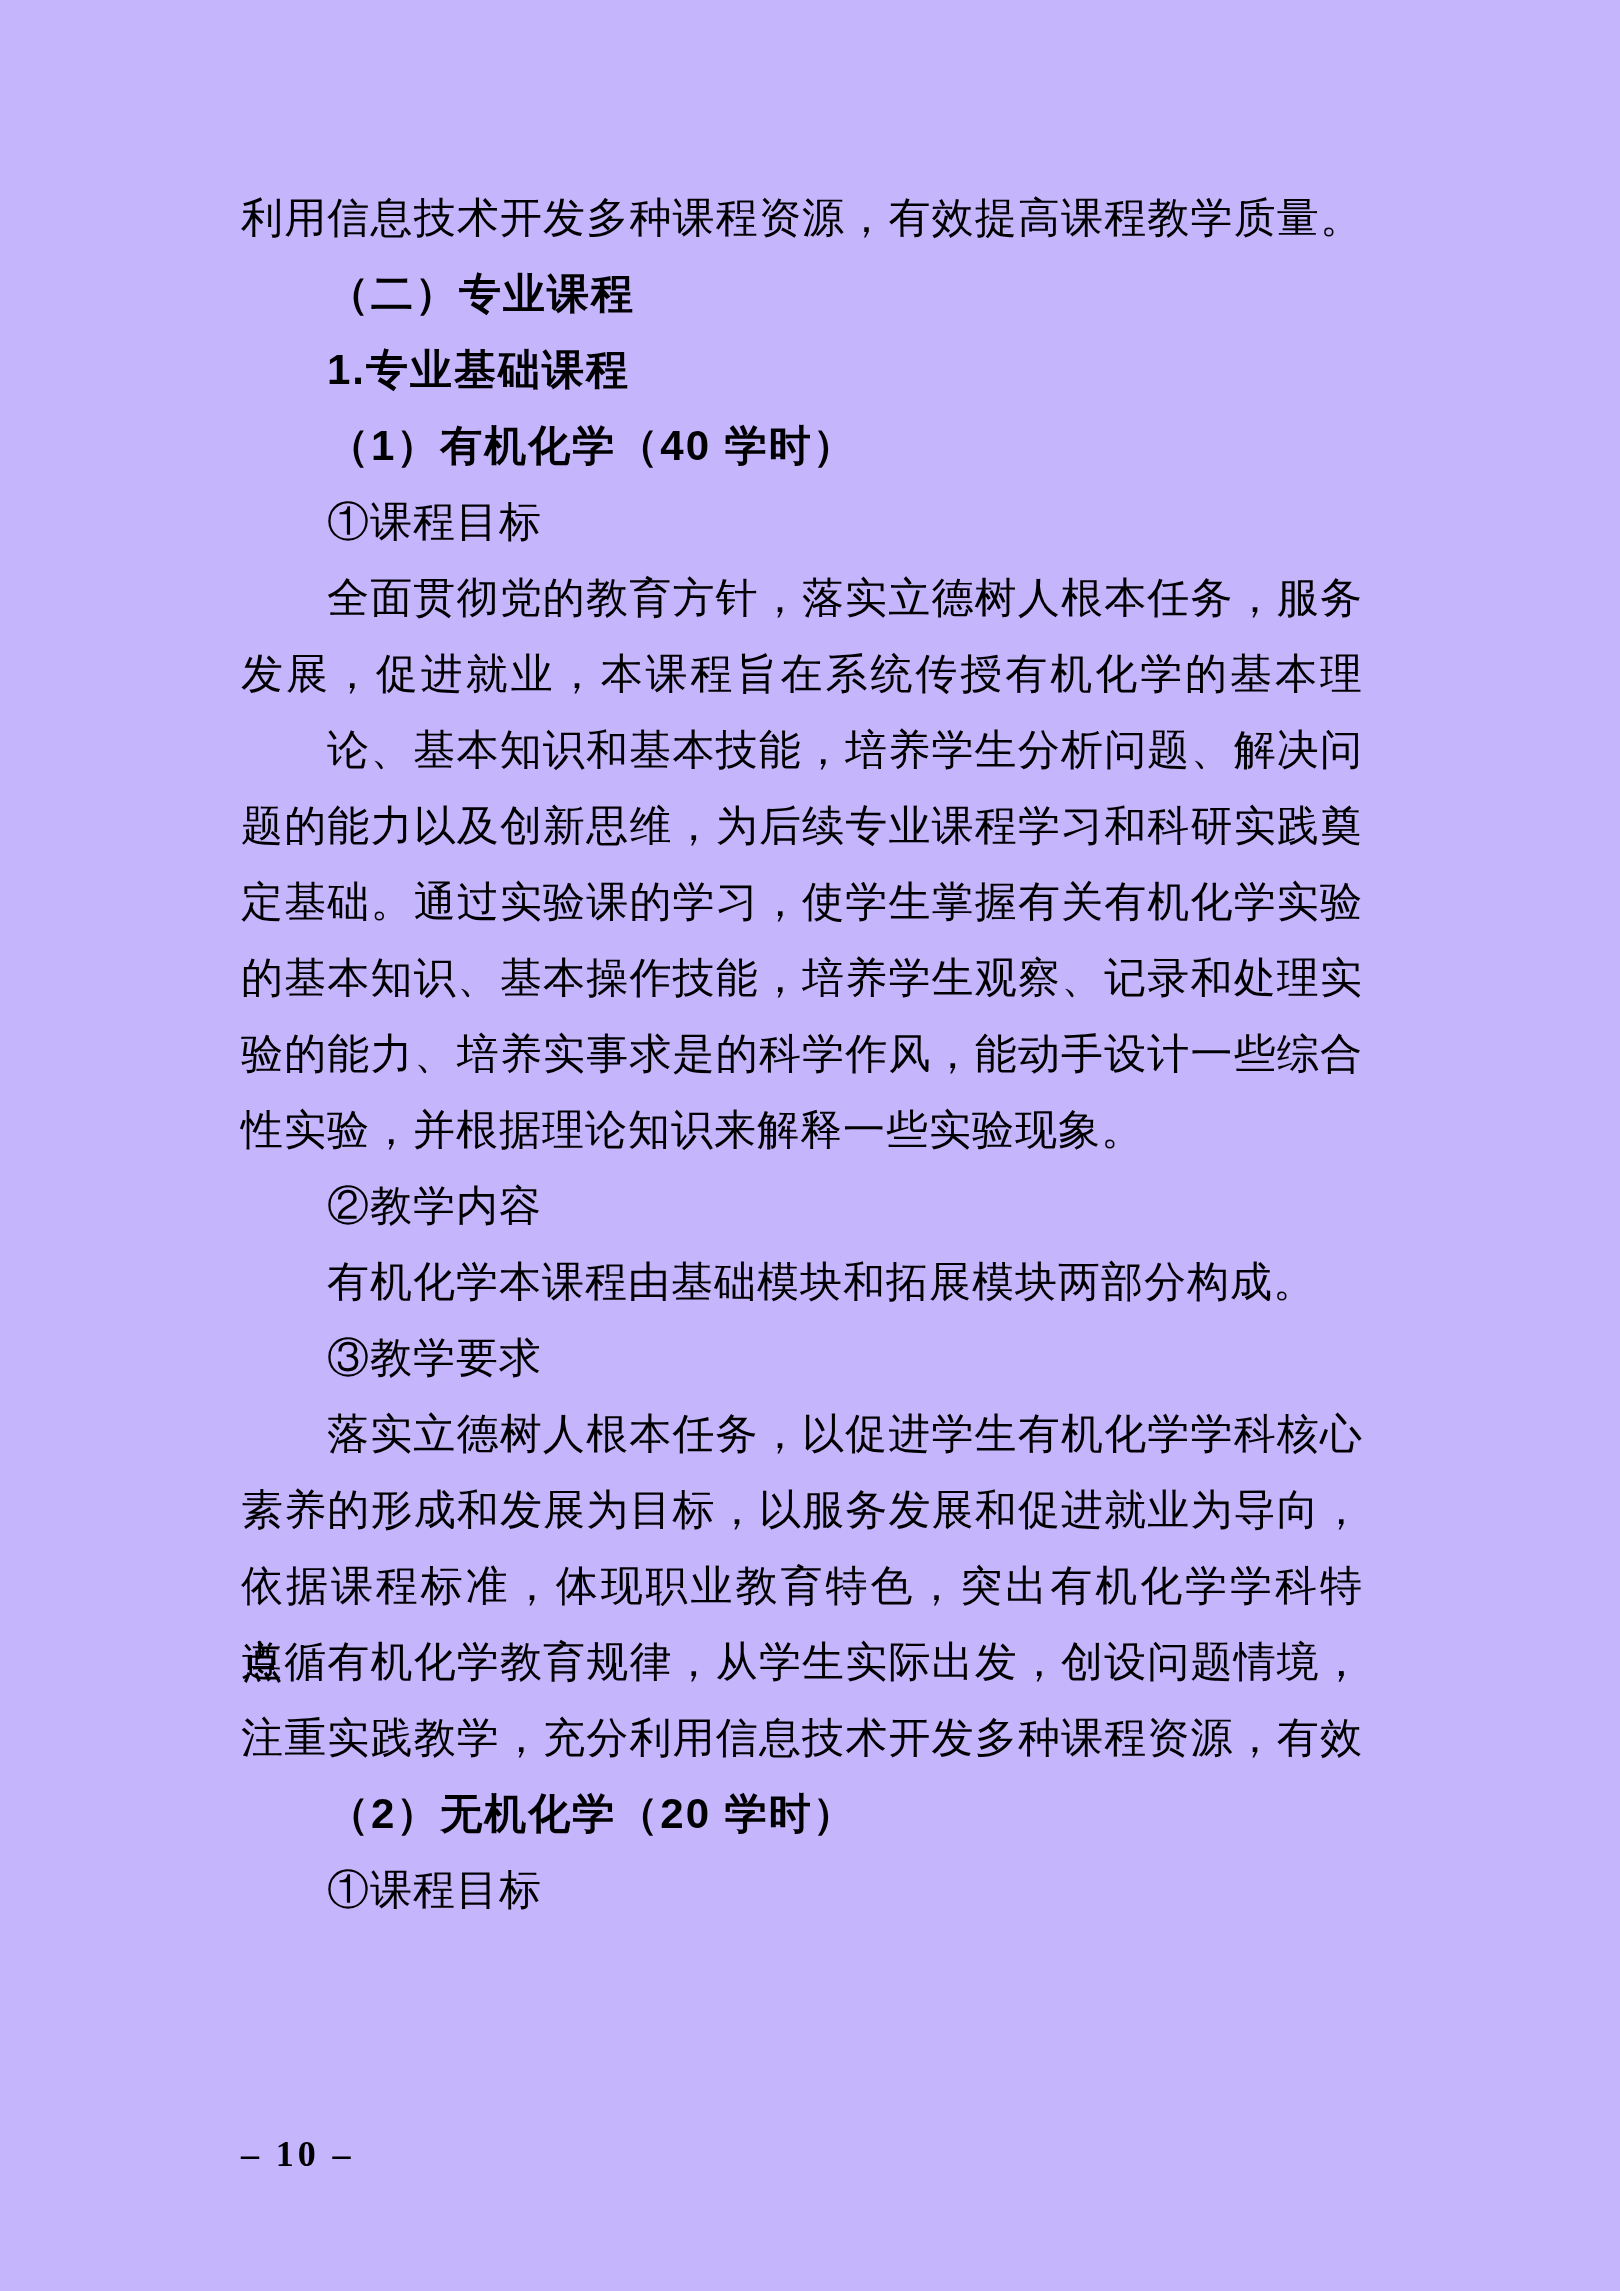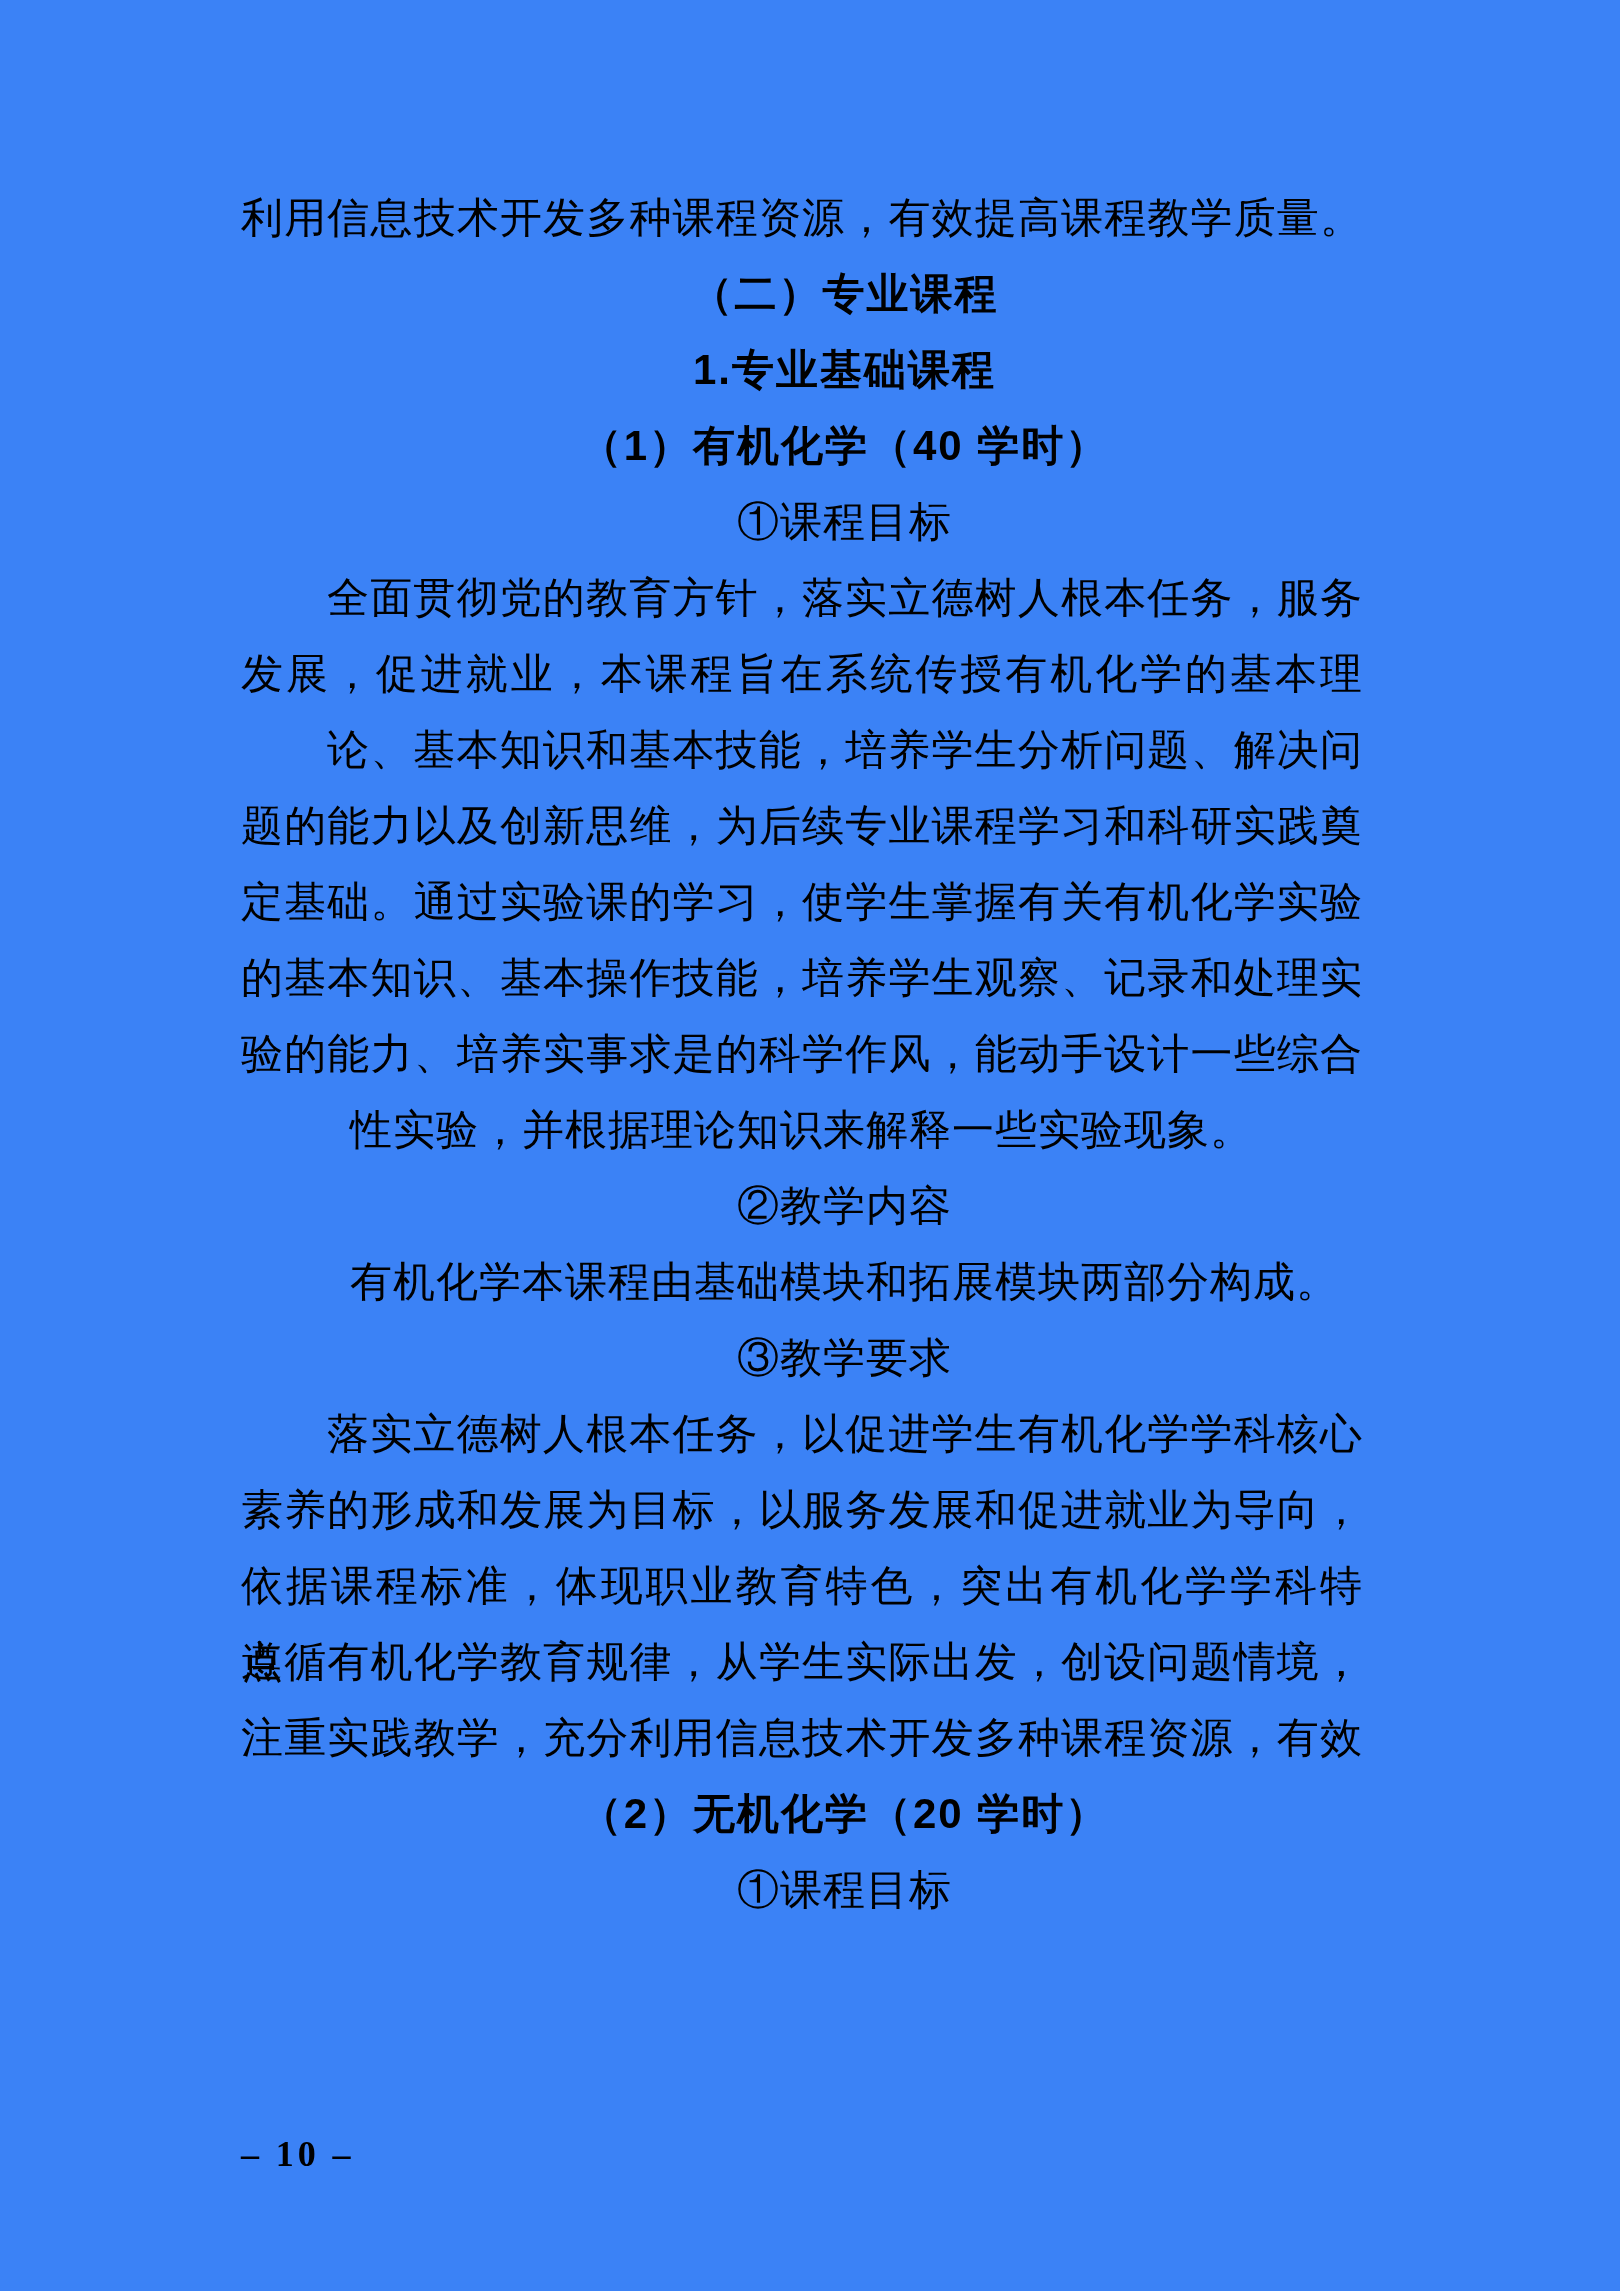--- a/index.html
+++ b/index.html
@@ -4,38 +4,37 @@
 <style>
   html, body {
     margin: 0;
     padding: 0;
     background: #ffffff;
   }
   .page {
     position: relative;
     width: 1620px;
     height: 2292px;
-    background: #3b82f6;
+    background: #c4b5fd;
     color: #000000;
     font-family: "Liberation Serif", "DejaVu Serif", serif;
     overflow: hidden;
   }
   .content {
     position: absolute;
     left: 241px;
     top: 180px;
     width: 1121px;
   }
   .line {
     height: 76px;
     line-height: 76px;
     font-size: 42px;
     letter-spacing: 1px;
     color: #000000;
-    text-align: center;
   }
   .line.indent {
     padding-left: 86px;
   }
   .line.just {
     text-align: justify;
     text-align-last: justify;
     text-justify: inter-character;
     letter-spacing: 0;
   }

